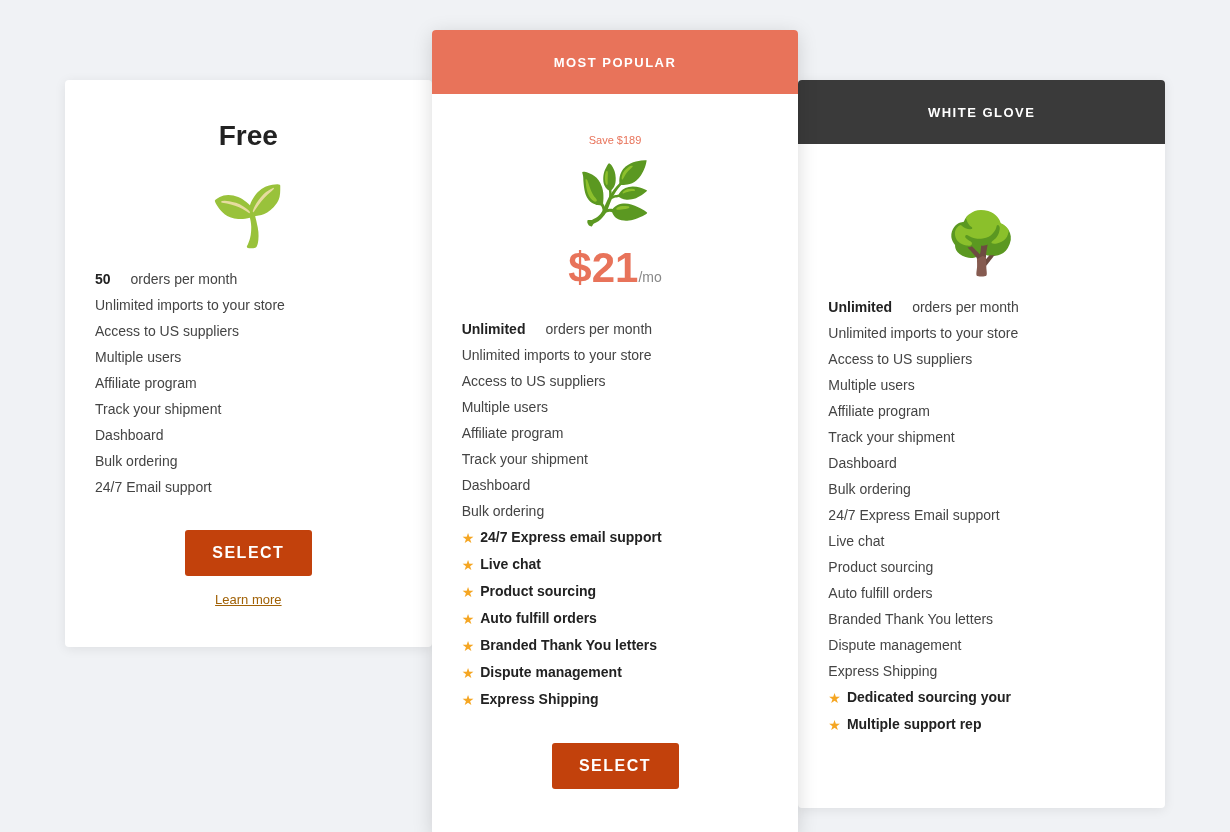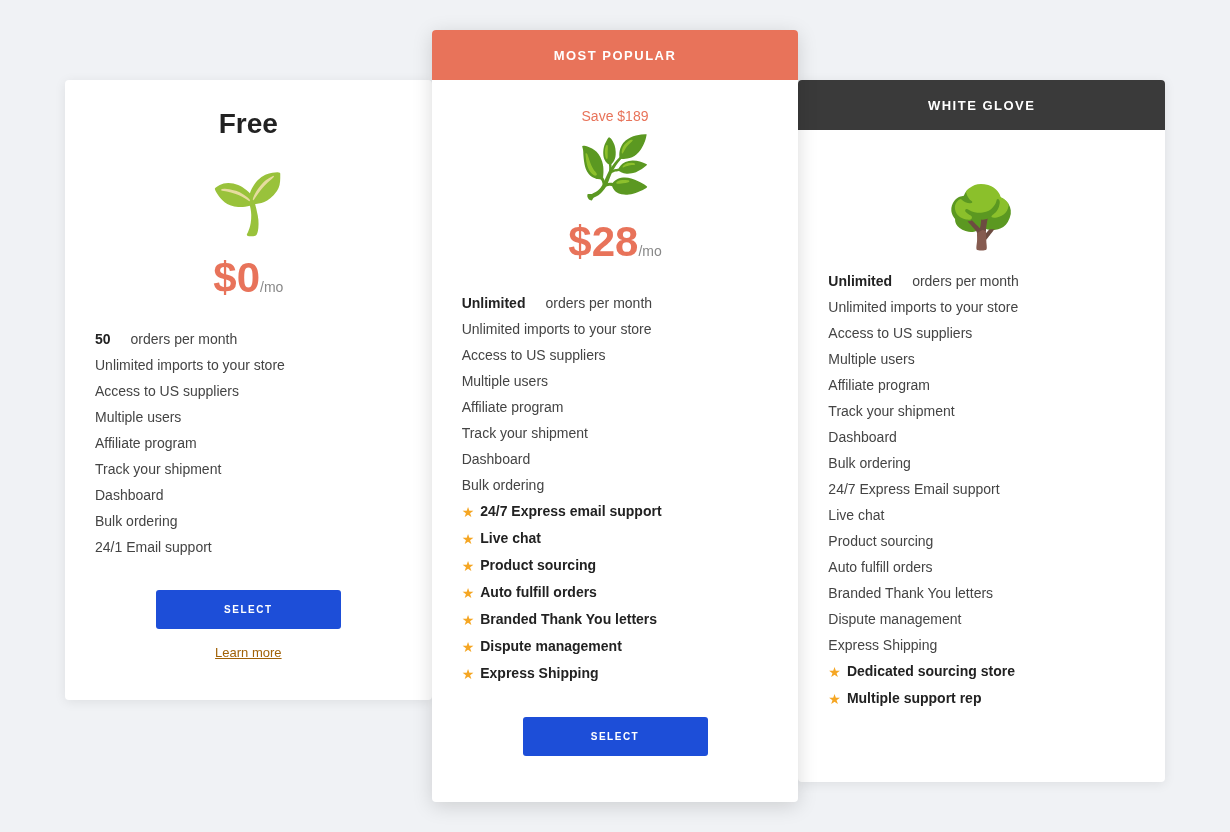--- a/index.html
+++ b/index.html
@@ -40,61 +40,61 @@
       box-shadow: 0 4px 20px rgba(0,0,0,0.15);
       z-index: 2;
     }
 
     .plan-card.plus {
       margin-top: 50px;
       box-shadow: 0 2px 12px rgba(0,0,0,0.08);
     }
 
     .plan-header-badge {
-      height: 50px;
+      height: 64px;
       display: flex;
       align-items: center;
       justify-content: center;
       font-size: 13px;
       font-weight: 700;
       letter-spacing: 1.5px;
       text-transform: uppercase;
       color: #fff;
     }
 
     .plan-header-badge.popular {
       background: #e8735a;
     }
 
     .plan-header-badge.white-glove {
       background: #3a3a3a;
     }
 
     .plan-body {
-      padding: 28px 30px 30px 30px;
+      padding: 40px 30px 30px 30px;
       border-radius: 15px;
     }
 
     .plan-name {
       text-align: center;
       font-size: 28px;
       font-weight: 700;
       color: #222;
       margin-bottom: 4px;
     }
 
     .plan-name sup {
       font-size: 14px;
       font-weight: 400;
     }
 
     .plan-save {
       text-align: center;
       color: #e8735a;
-      font-size: 14px;
+      font-size: 11px;
       margin-bottom: 4px;
       min-height: 20px;
     }
 
     .plan-icon {
       text-align: center;
       font-size: 60px;
       margin: 10px 0 20px;
       line-height: 1;
     }
@@ -136,26 +136,26 @@
 
     .features-list li .star-icon {
       color: #f5a623;
       font-size: 14px;
       flex-shrink: 0;
       margin-top: 1px;
     }
 
     .select-btn {
       display: block;
-      width: 185px;
+      width: 127px;
       margin: 0 auto 16px;
       padding: 14px 0;
-      background: #1d4ed8;
+      background: #c2410c;
       color: #fff;
-      font-size: 10px;
+      font-size: 16px;
       font-weight: 700;
       letter-spacing: 1.5px;
       text-transform: uppercase;
       border: none;
       border-radius: 3px;
       cursor: pointer;
       text-align: center;
     }
 
     .learn-more-link {
@@ -177,23 +177,20 @@
 </head>
 <body>
 
 <div class="pricing-wrapper">
 
   <div class="plan-card free">
     <div class="plan-body">
       <div class="plan-name">Free</div>
       <div class="plan-save">&nbsp;</div>
       <div class="plan-icon">🌱</div>
-      <div class="plan-price">
-        <span class="amount">$0</span><span class="period">/mo</span>
-      </div>
       <ul class="features-list">
         <li>
             <span class="feature-text">
               <span class="feature-bold">50</span>
               <span> orders per month</span>
             </span>
           </li>
         <li>
             <span>Unlimited imports to your store</span>
           </li>
@@ -209,35 +206,35 @@
         <li>
             <span>Track your shipment</span>
           </li>
         <li>
             <span>Dashboard</span>
           </li>
         <li>
             <span>Bulk ordering</span>
           </li>
         <li>
-            <span>24/1 Email support</span>
+            <span>24/7 Email support</span>
           </li>
       </ul>
       <button class="select-btn">SELECT</button>
       <a class="learn-more-link">Learn more</a>
     </div>
   </div>
 
   <div class="plan-card pro">
     <div class="plan-header-badge popular">MOST POPULAR</div>
     <div class="plan-body">
       <div class="plan-save">Save $189</div>
       <div class="plan-icon">🌿</div>
       <div class="plan-price">
-        <span class="amount">$28</span><span class="period">/mo</span>
+        <span class="amount">$21</span><span class="period">/mo</span>
       </div>
       <ul class="features-list">
         <li>
             <span class="feature-text">
               <span class="feature-bold">Unlimited</span>
               <span> orders per month</span>
             </span>
           </li>
         <li>
             <span>Unlimited imports to your store</span>
@@ -342,21 +339,21 @@
             <span>Branded Thank You letters</span>
           </li>
         <li>
             <span>Dispute management</span>
           </li>
         <li>
             <span>Express Shipping</span>
           </li>
         <li>
             <span class="star-icon">★</span>
-            <span class="feature-bold">Dedicated sourcing store</span>
+            <span class="feature-bold">Dedicated sourcing your</span>
           </li>
         <li>
             <span class="star-icon">★</span>
             <span class="feature-bold">Multiple support rep</span>
           </li>
         <li></li>
 
       </ul>
     </div>
   </div>

